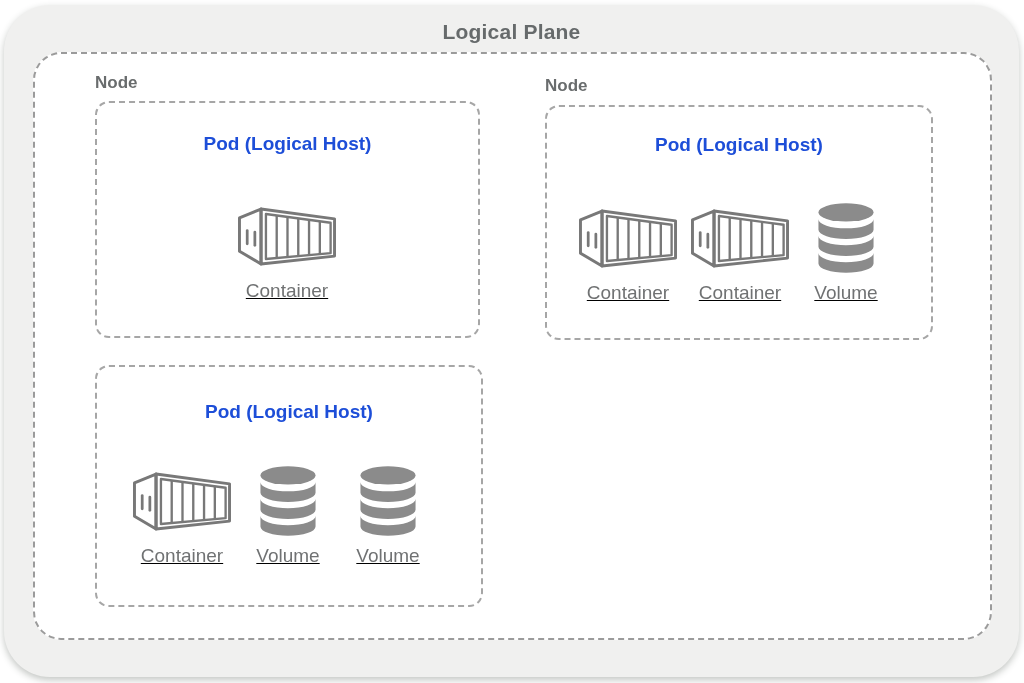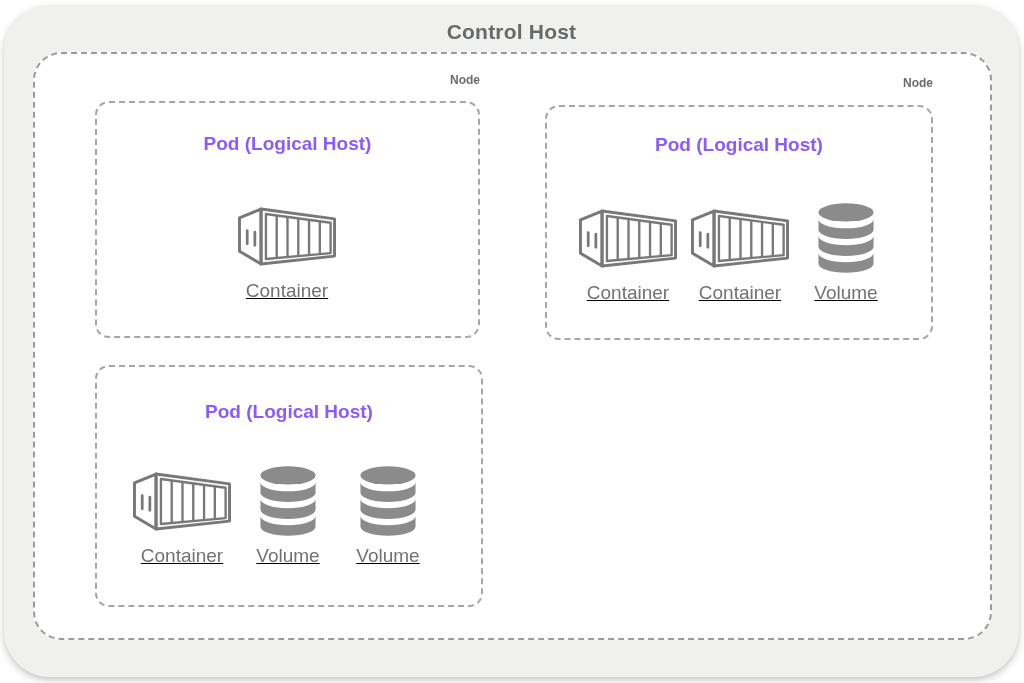--- a/index.html
+++ b/index.html
@@ -17,35 +17,35 @@
     position:absolute;left:0;top:15px;width:100%;
     text-align:center;font-size:21px;font-weight:bold;color:#666a6b;
     letter-spacing:0.2px;
   }
   .cluster{
     position:absolute;left:29px;top:47px;width:959px;height:588px;
     box-sizing:border-box;background:#ffffff;
     border:2px dashed #9b9b9b;border-radius:28px;
   }
   .node-label{
-    position:absolute;text-align:right;
-    font-size:12px;font-weight:bold;color:#696c6d;
+    position:absolute;text-align:left;
+    font-size:17px;font-weight:bold;color:#696c6d;
   }
   .node-label-left{left:91px;top:68px;width:385px;}
   .node-label-right{left:541px;top:71px;width:388px;}
   .pod{
     position:absolute;box-sizing:border-box;background:#ffffff;
     border:2px dashed #a6a6a6;border-radius:14px;
   }
   .pod1{left:91px;top:96px;width:385px;height:237px;}
   .pod2{left:541px;top:100px;width:388px;height:235px;}
   .pod3{left:91px;top:360px;width:388px;height:242px;}
   .pod-title{
     position:absolute;left:0;width:100%;text-align:center;
-    font-size:19px;font-weight:bold;color:#8b5cf6;
+    font-size:19px;font-weight:bold;color:#1d4ed8;
   }
   .pod1 .pod-title{top:30px;}
   .pod2 .pod-title{top:27px;}
   .pod3 .pod-title{top:34px;}
   .icon-row{
     position:absolute;display:flex;gap:12px;align-items:flex-start;
   }
   .pod1 .icon-row{left:140px;top:97px;}
   .pod2 .icon-row{left:31px;top:95px;}
   .pod3 .icon-row{left:35px;top:98px;}
@@ -64,21 +64,21 @@
   .container-svg .slat{stroke-width:2.4;}
   .container-svg .handle{stroke-width:2.8;stroke-linecap:round;}
   .volume-svg{fill:#8b8b8b;}
 </style>
 </head>
 <body>
 
 <div class="stage">
   <div class="panel">
 
-    <div class="panel-title">Control Host</div>
+    <div class="panel-title">Logical Plane</div>
 
     <div class="cluster"></div>
 
     <div class="node-label node-label-left">Node</div>
     <div class="node-label node-label-right">Node</div>
 
     <div class="pod pod1">
       <div class="pod-title">Pod (Logical Host)</div>
       <div class="icon-row">
         <div class="icon-cell cell-container">

